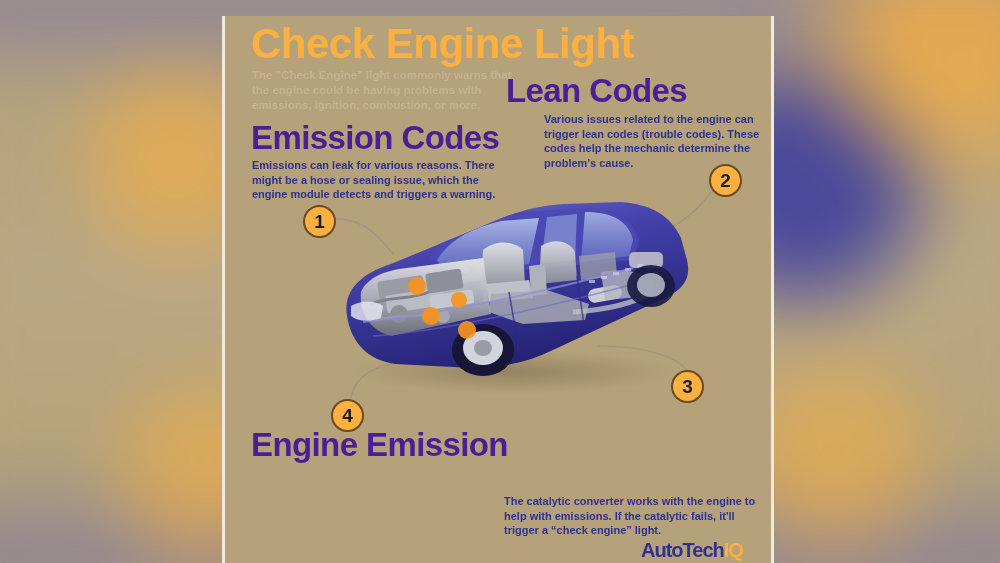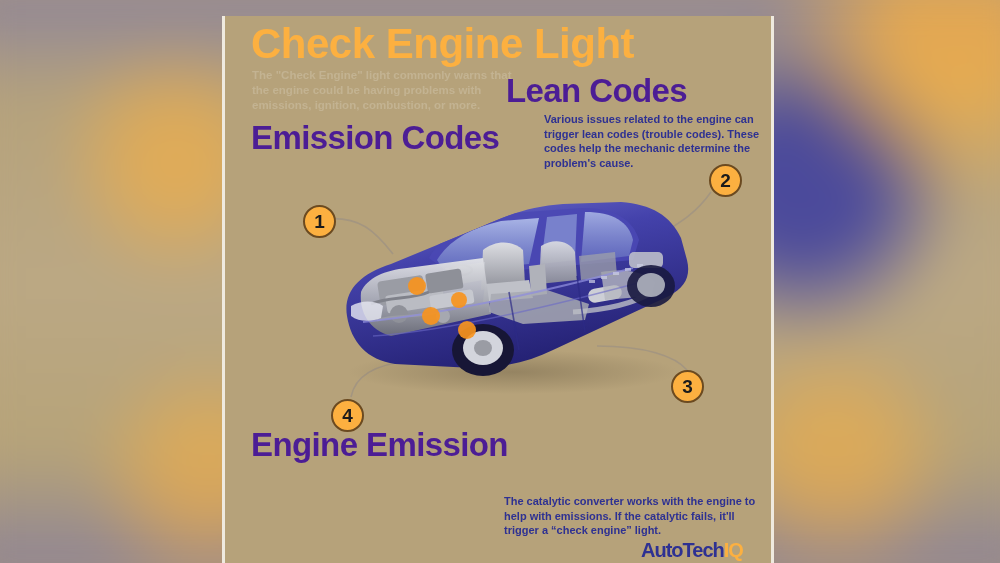--- a/index.html
+++ b/index.html
@@ -228,20 +228,21 @@
 
       <g>
         <circle cx="84" cy="122" r="9" fill="#f7941e" opacity=".92"></circle>
         <circle cx="126" cy="136" r="8" fill="#f7941e" opacity=".92"></circle>
         <circle cx="98" cy="152" r="9" fill="#f7941e" opacity=".92"></circle>
         <circle cx="134" cy="166" r="9" fill="#f7941e" opacity=".92"></circle>
       </g>
     </svg>
 
     <div class="sec-head" id="h-emission">Emission Codes</div>
+    <div class="sec-body" id="b-emission">Emissions can leak for various reasons. There might be a hose or sealing issue, which the engine module detects and triggers a warning.</div>
     <div class="badge" id="badge1">1</div>
 
     <div class="sec-head" id="h-lean">Lean Codes</div>
     <div class="sec-body" id="b-lean">Various issues related to the engine can trigger lean codes (trouble codes). These codes help the mechanic determine the problem's cause.</div>
     <div class="badge" id="badge2">2</div>
 
     <div class="sec-body" id="b-catalytic">The catalytic converter works with the engine to help with emissions. If the catalytic fails, it'll trigger a “check engine” light.</div>
     <div class="badge" id="badge3">3</div>
 
     <div class="sec-head" id="h-misfire">Engine Emission</div>

